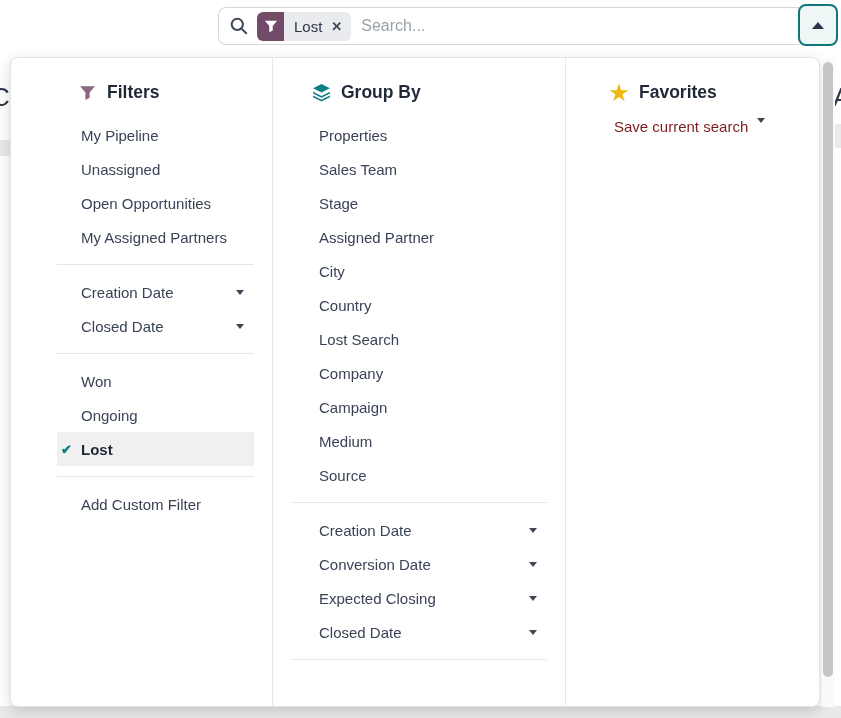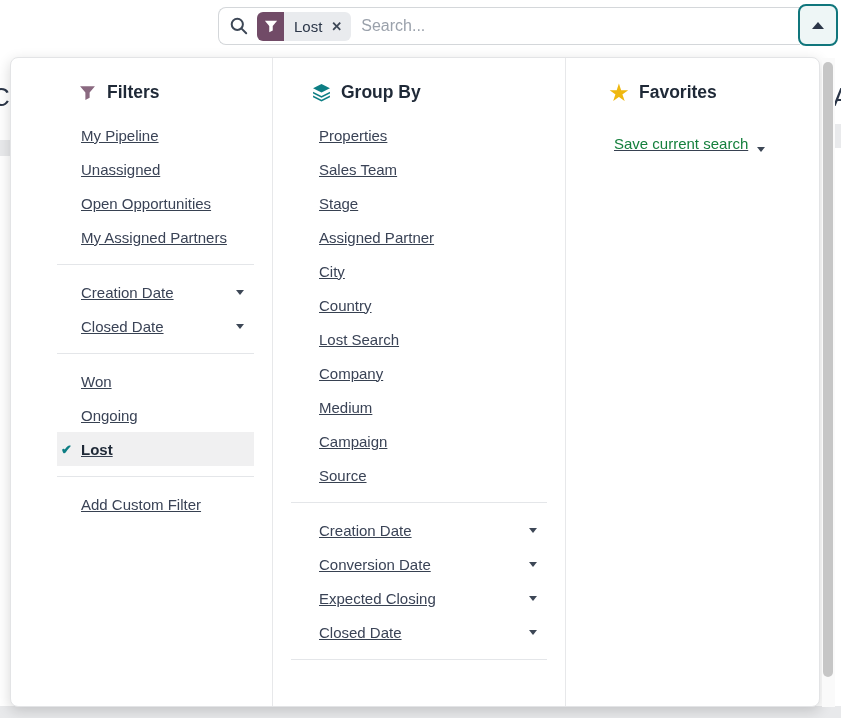--- a/index.html
+++ b/index.html
@@ -59,33 +59,33 @@
   .col-filters  { width:262px; border-right:1px solid #e7e8ea;padding-left:46px; }
   .col-groupby  { width:293px; border-right:1px solid #e7e8ea; }
   .col-favorites{ flex:1; padding-left:25px; }
   .col-header {
     display:flex; align-items:center; gap:10px; height:24px; padding-left:20px;
     font-size:17.5px; font-weight:700; color:#1f2937;
   }
   .col-favorites .col-header { padding-left:18px; }
   .hicon { display:flex; align-items:center; width:20px; justify-content:center; }
   .star-glyph { color:#efb810; font-size:21px; line-height:1; }
-  .menu { margin-top:14px;text-decoration:underline; }
+  .menu { margin-top:14px; }
   .item {
     position:relative; height:34px; display:flex; align-items:center;
     padding-left:24px; padding-right:10px; font-size:15px; color:#3a4356; cursor:pointer;
   }
   .col-groupby .item { padding-left:28px; }
   .item.expandable { justify-content:space-between; }
   .caret-down { width:0; height:0; border-left:4.5px solid transparent; border-right:4.5px solid transparent; border-top:5.5px solid #3d4756; }
   .item.selected { background:#f0f0f1; font-weight:700; color:#1f2937; }
   .check { position:absolute; left:4px; color:#0d7e84; font-size:13px; font-weight:700; }
   .divider { border-top:1px solid #e4e6e9; margin:10px 0; }
   .inline-caret { display:inline-flex; margin-left:9px; }
-  .fav-item { height:34px; display:flex; align-items:flex-end; padding-left:23px; font-size:15px; color:#15803d; cursor:pointer; }
+  .fav-item { height:34px; display:flex; align-items:flex-start; padding-left:23px; font-size:15px; color:#7f1d1d; cursor:pointer; }
 
   
   .scrollbar-track { position:absolute; left:822px; top:58px; width:13px; height:649px; background:#fafafa; z-index:7; }
   .scrollbar-thumb { position:absolute; left:1px; top:4px; width:10px; height:615px; background:#c6c6c6; border-radius:5px; }
 </style>
 </head>
 <body>
 
 <span class="bg-frag bg-frag-left">C</span>
 <span class="bg-frag bg-frag-right">A</span>
@@ -167,22 +167,22 @@
     </div>
     <div class="menu">
       <div class="item">Properties</div>
       <div class="item">Sales Team</div>
       <div class="item">Stage</div>
       <div class="item">Assigned Partner</div>
       <div class="item">City</div>
       <div class="item">Country</div>
       <div class="item">Lost Search</div>
       <div class="item">Company</div>
+      <div class="item">Campaign</div>
       <div class="item">Medium</div>
-      <div class="item">Campaign</div>
       <div class="item">Source</div>
       <div class="divider"></div>
       <div class="item expandable">
         <span>Creation Date</span>
         <span class="caret-down"></span>
       </div>
       <div class="item expandable">
         <span>Conversion Date</span>
         <span class="caret-down"></span>
       </div>

